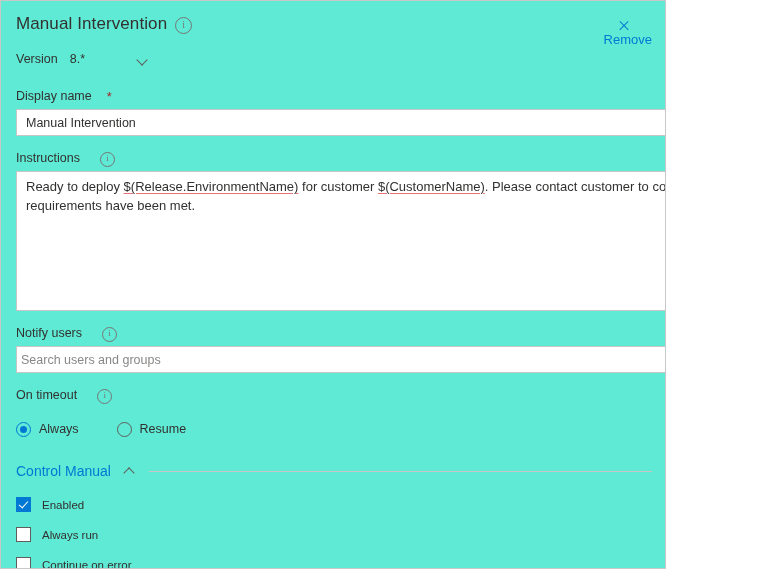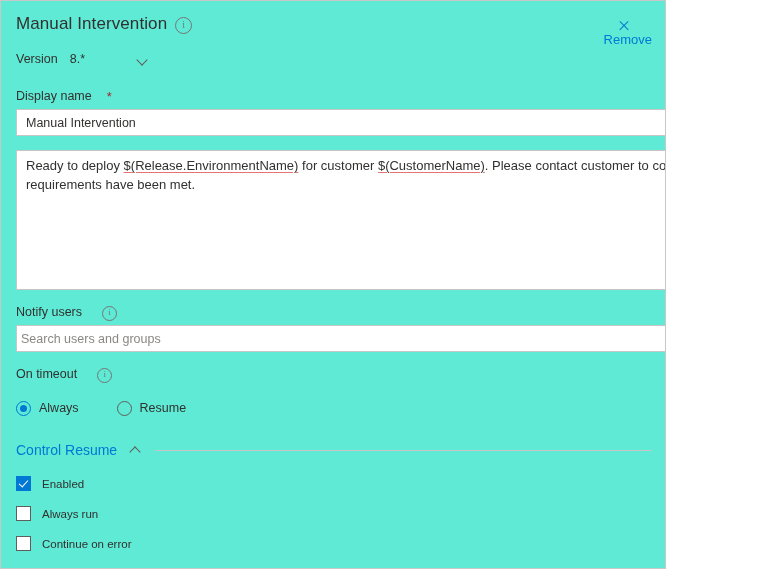--- a/index.html
+++ b/index.html
@@ -346,20 +346,24 @@
 
     <div class="field" style="margin-top:22px;">
       <div class="field-label">
         <span>Display name</span>
         <span class="req">*</span>
       </div>
       <input class="text-input" type="text" value="Manual Intervention" style="">
     </div>
 
     <div class="field">
+      <div class="field-label">
+        <span>Instructions</span>
+        <span class="info-icon"></span>
+      </div>
       <div class="ta-wrap">
         <div class="textarea-box">
           <span>Ready to deploy </span><span class="tok">$(Release.EnvironmentName)</span><span> for customer </span><span class="tok">$(CustomerName)</span><span>. Please contact customer to confirm requirements have been met.</span>
         </div>
         <span class="resize-grip"></span>
       </div>
     </div>
 
     <div class="field">
       <div class="field-label">
@@ -380,21 +384,21 @@
           <span class="radio-label">Always</span>
         </div>
         <div class="radio-item">
           <span class="radio-mark"></span>
           <span class="radio-label">Resume</span>
         </div>
       </div>
     </div>
 
     <div class="section">
-      <span class="section-title">Control Resume</span>
+      <span class="section-title">Control Manual</span>
       <span class="section-chevron"></span>
       <span class="section-rule"></span>
     </div>
 
     <div class="cb-row checked" style="margin-top:15px;">
       <span class="cb-mark"></span>
       <span class="cb-label">Enabled</span>
     </div>
     <div class="cb-row">
       <span class="cb-mark"></span>

